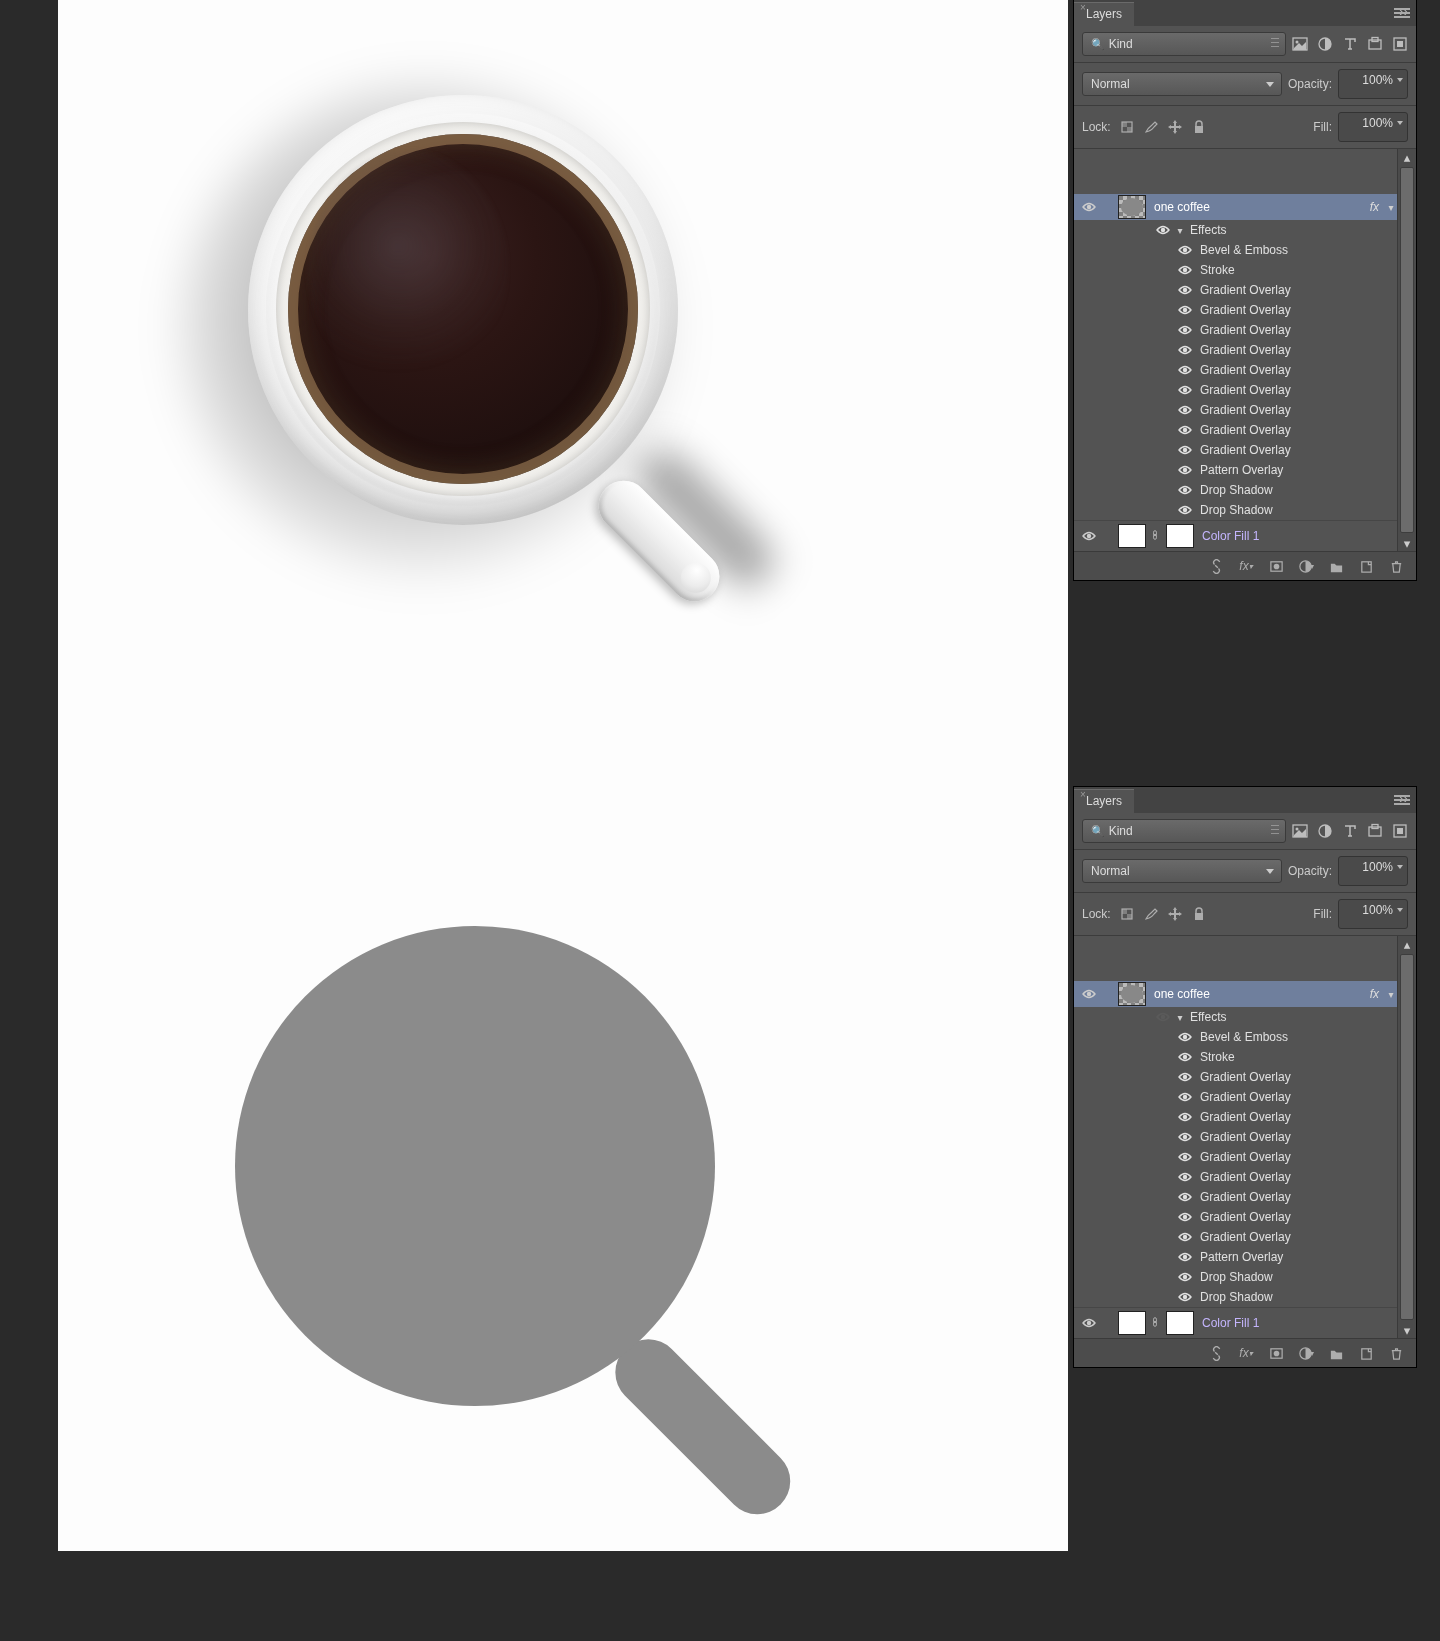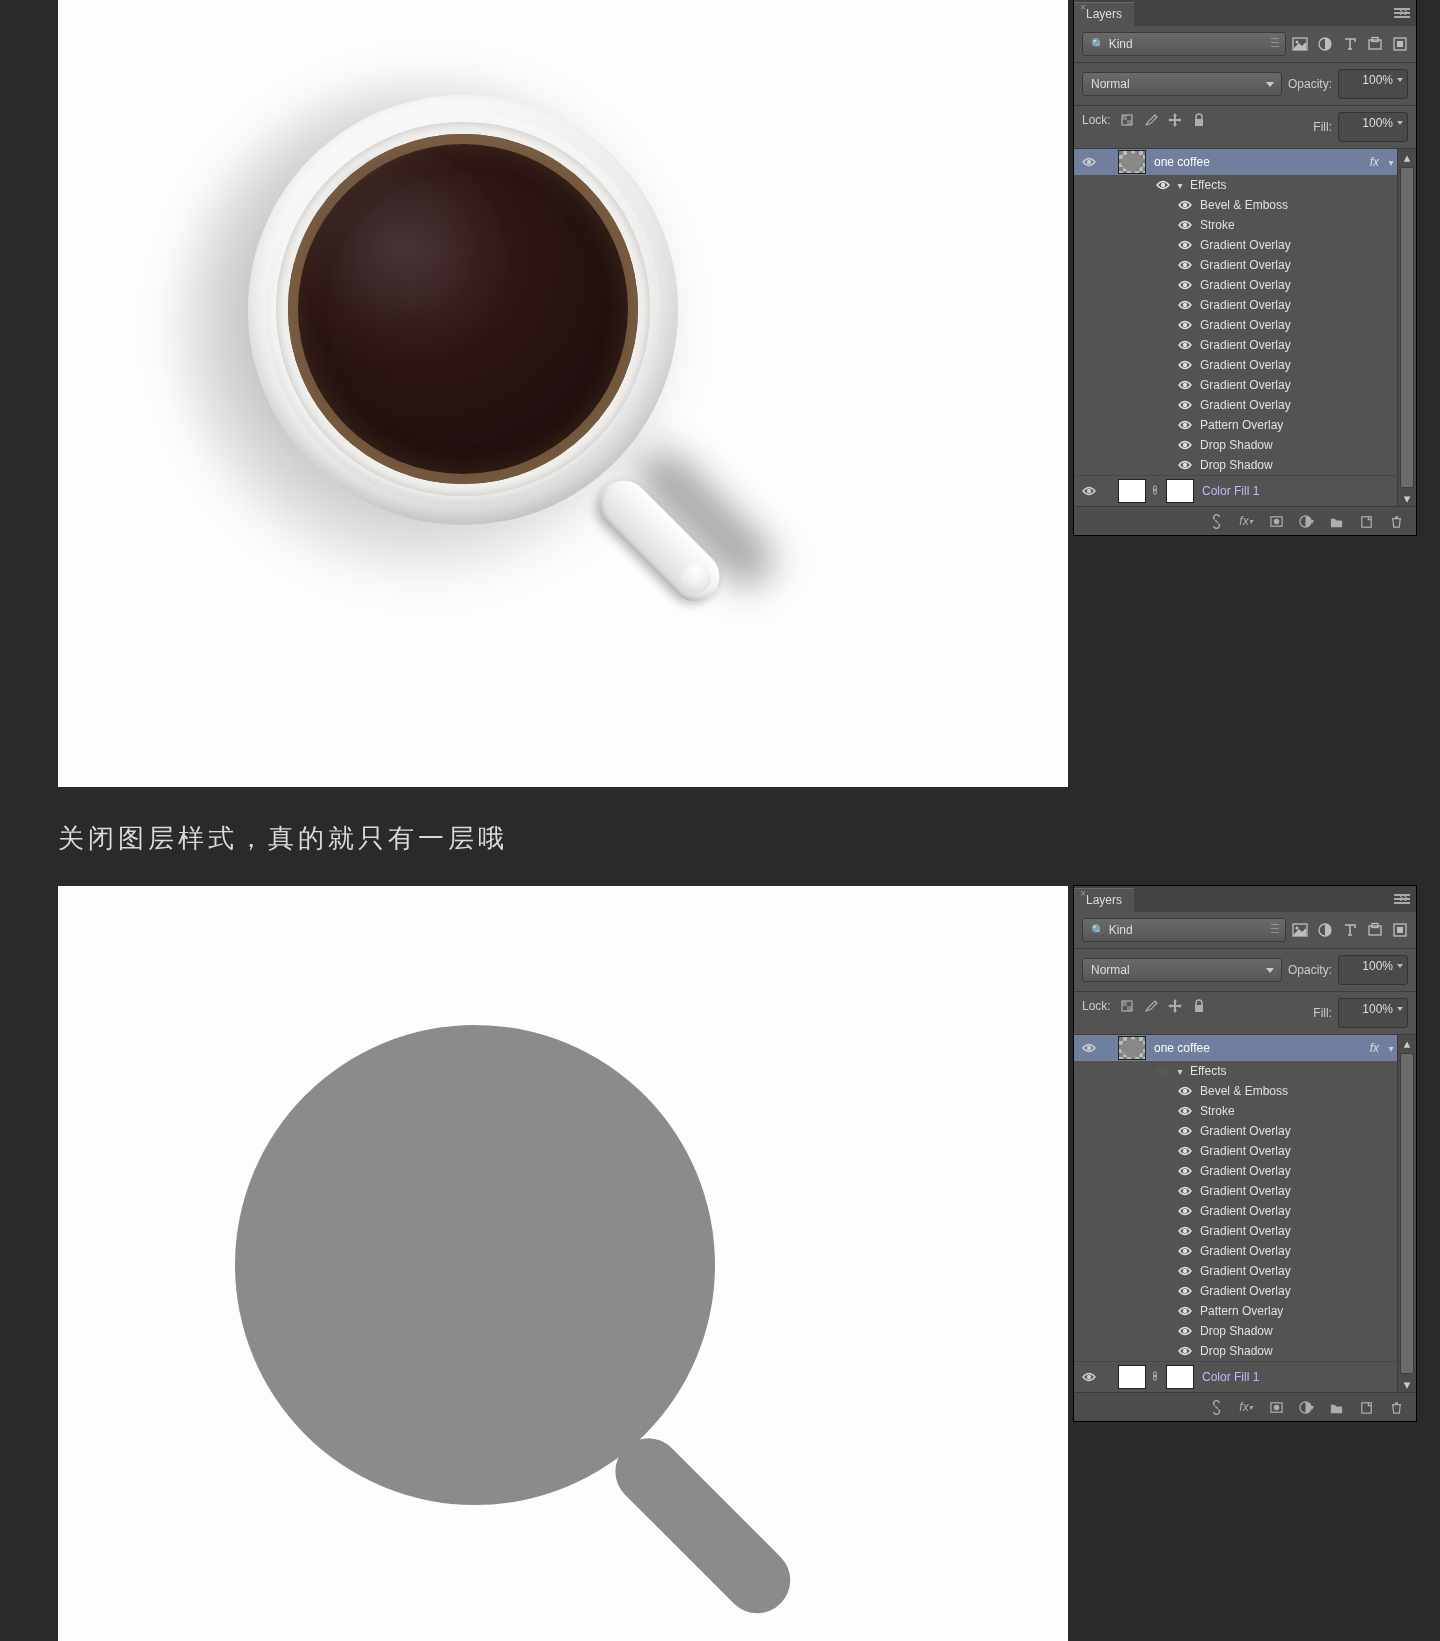--- a/index.html
+++ b/index.html
@@ -60,29 +60,29 @@
     linear-gradient(#bbb,#bbb) 0 0/8px 1px no-repeat,
     linear-gradient(#bbb,#bbb) 0 4px/8px 1px no-repeat,
     linear-gradient(#bbb,#bbb) 0 8px/8px 1px no-repeat;opacity:.55;}
   .select.arrow::after{background:none;width:0;height:0;border-left:4px solid transparent;border-right:4px solid transparent;border-top:5px solid #ccc;top:9px;right:7px;opacity:1;}
   .ico-row{display:flex;gap:9px;align-items:center;}
   .mini-ico{width:16px;height:16px;color:#bdbdbd;display:flex;align-items:center;justify-content:center;}
   .mini-ico svg{width:16px;height:16px;}
   .lbl{color:#ccc;font-size:12px;}
   .pct-box{width:54px;height:20px;background:#4a4a4a;border:1px solid #333;border-radius:3px;display:flex;align-items:center;justify-content:flex-end;padding:0 14px 8px 0;color:#ddd;font-size:12px;position:relative;}
   .pct-box::after{content:"";position:absolute;right:4px;top:8px;border-left:3px solid transparent;border-right:3px solid transparent;border-top:4px solid #bbb;}
-  .lock-row{display:flex;align-items:flex-start;justify-content:space-between;padding:6px 8px;border-bottom:1px solid #3c3c3c;}
+  .lock-row{display:flex;align-items:center;justify-content:space-between;padding:6px 8px;border-bottom:1px solid #3c3c3c;}
   .lock-icons{display:flex;gap:8px;align-items:center;}
   .lock-icons .mini-ico{opacity:.85;}
 
   .layer-list{flex:1;background:#535353;position:relative;min-height:0;display:flex;}
   .scroll-track{width:18px;background:#4b4b4b;border-left:1px solid #3a3a3a;display:flex;flex-direction:column;}
   .scroll-thumb{flex:1;margin:2px;background:#6c6c6c;border:1px solid #3d3d3d;border-radius:2px;}
   .scroll-btn{height:16px;display:flex;align-items:center;justify-content:center;color:#ccc;}
-  .list-inner{flex:1;}
+  .list-inner{flex:1;margin-top:45px;}
 
   .layer-row{display:flex;align-items:center;height:26px;position:relative;}
   .layer-row.selected{background:#6f7f9d;}
   .vis-col{width:30px;display:flex;justify-content:center;}
   .eye{width:14px;height:10px;}
   .eye svg{width:14px;height:10px;display:block;}
   .thumb{width:26px;height:22px;margin:0 2px;border:1px solid #222;background:#808080;background-image:
     linear-gradient(45deg,#bbb 25%,transparent 25%,transparent 75%,#bbb 75%),
     linear-gradient(45deg,#bbb 25%,transparent 25%,transparent 75%,#bbb 75%);
     background-size:8px 8px;background-position:0 0,4px 4px;position:relative;}
@@ -486,21 +486,20 @@
             <span class="mini-ico">
               <svg viewBox="0 0 16 16">
                 <use href="#i-trash"></use>
               </svg>
             </span>
           </div>
         </div>
     </div>
   </div>
 
-  <div class="caption">关闭图层样式，真的就只有一层哦</div>
 
   <div class="block">
     <div class="row1">
       <div class="canvas canvas2">
         <div class="flat-shape">
           <div class="flat-handle"></div>
           <div class="flat-circle"></div>
         </div>
       </div>
       <div class="gap"></div>

